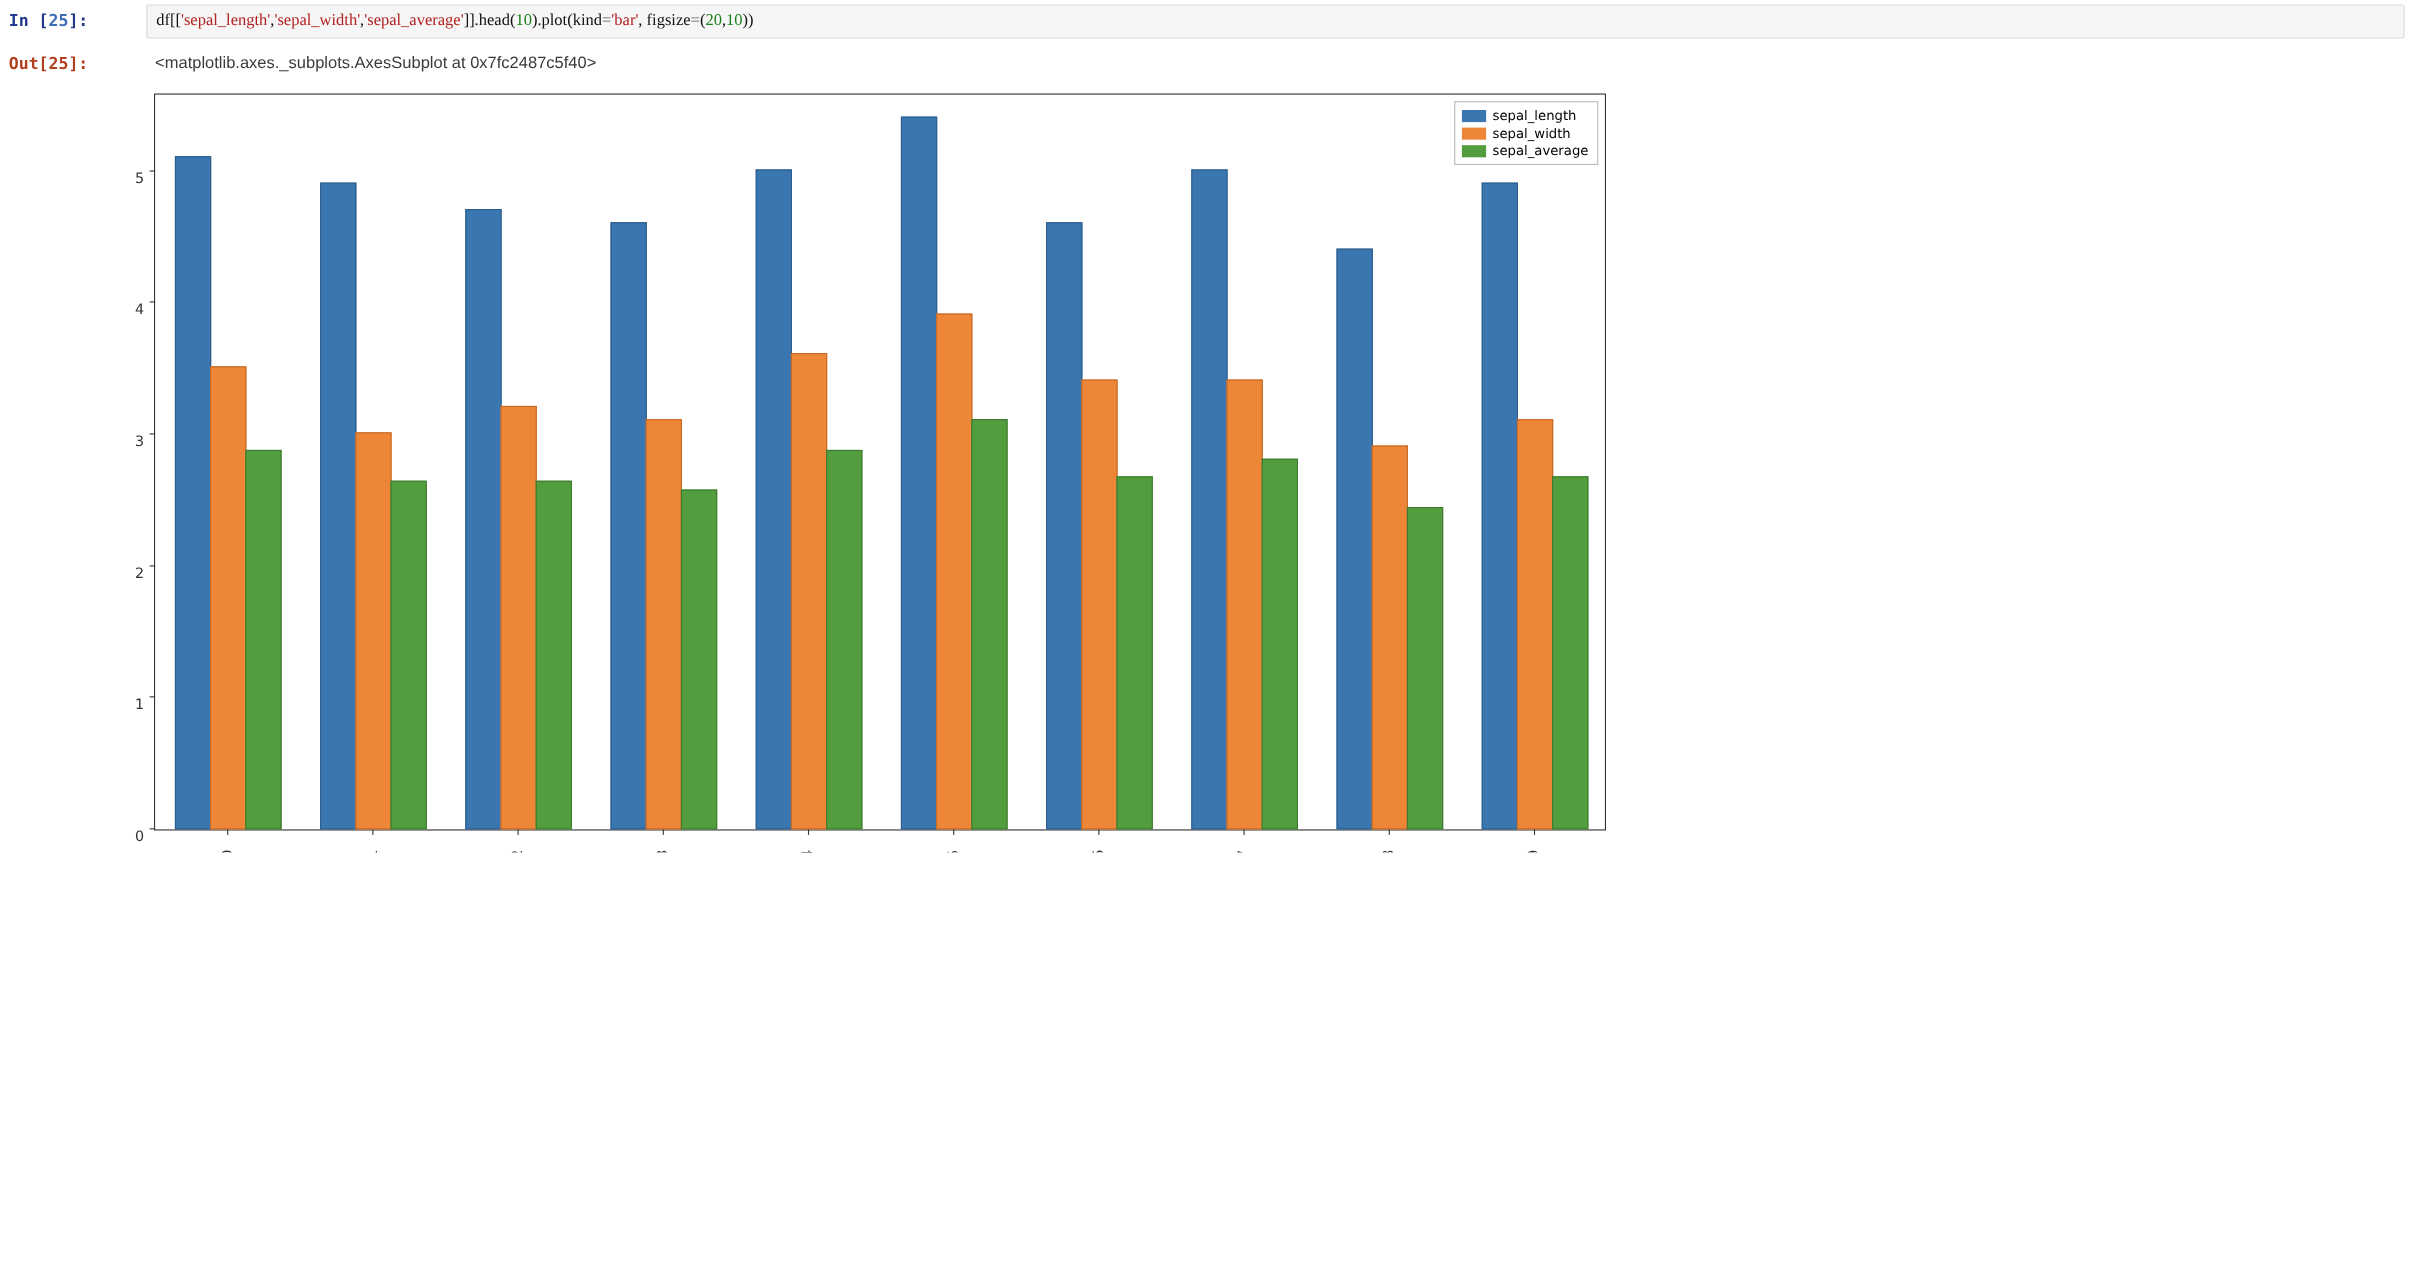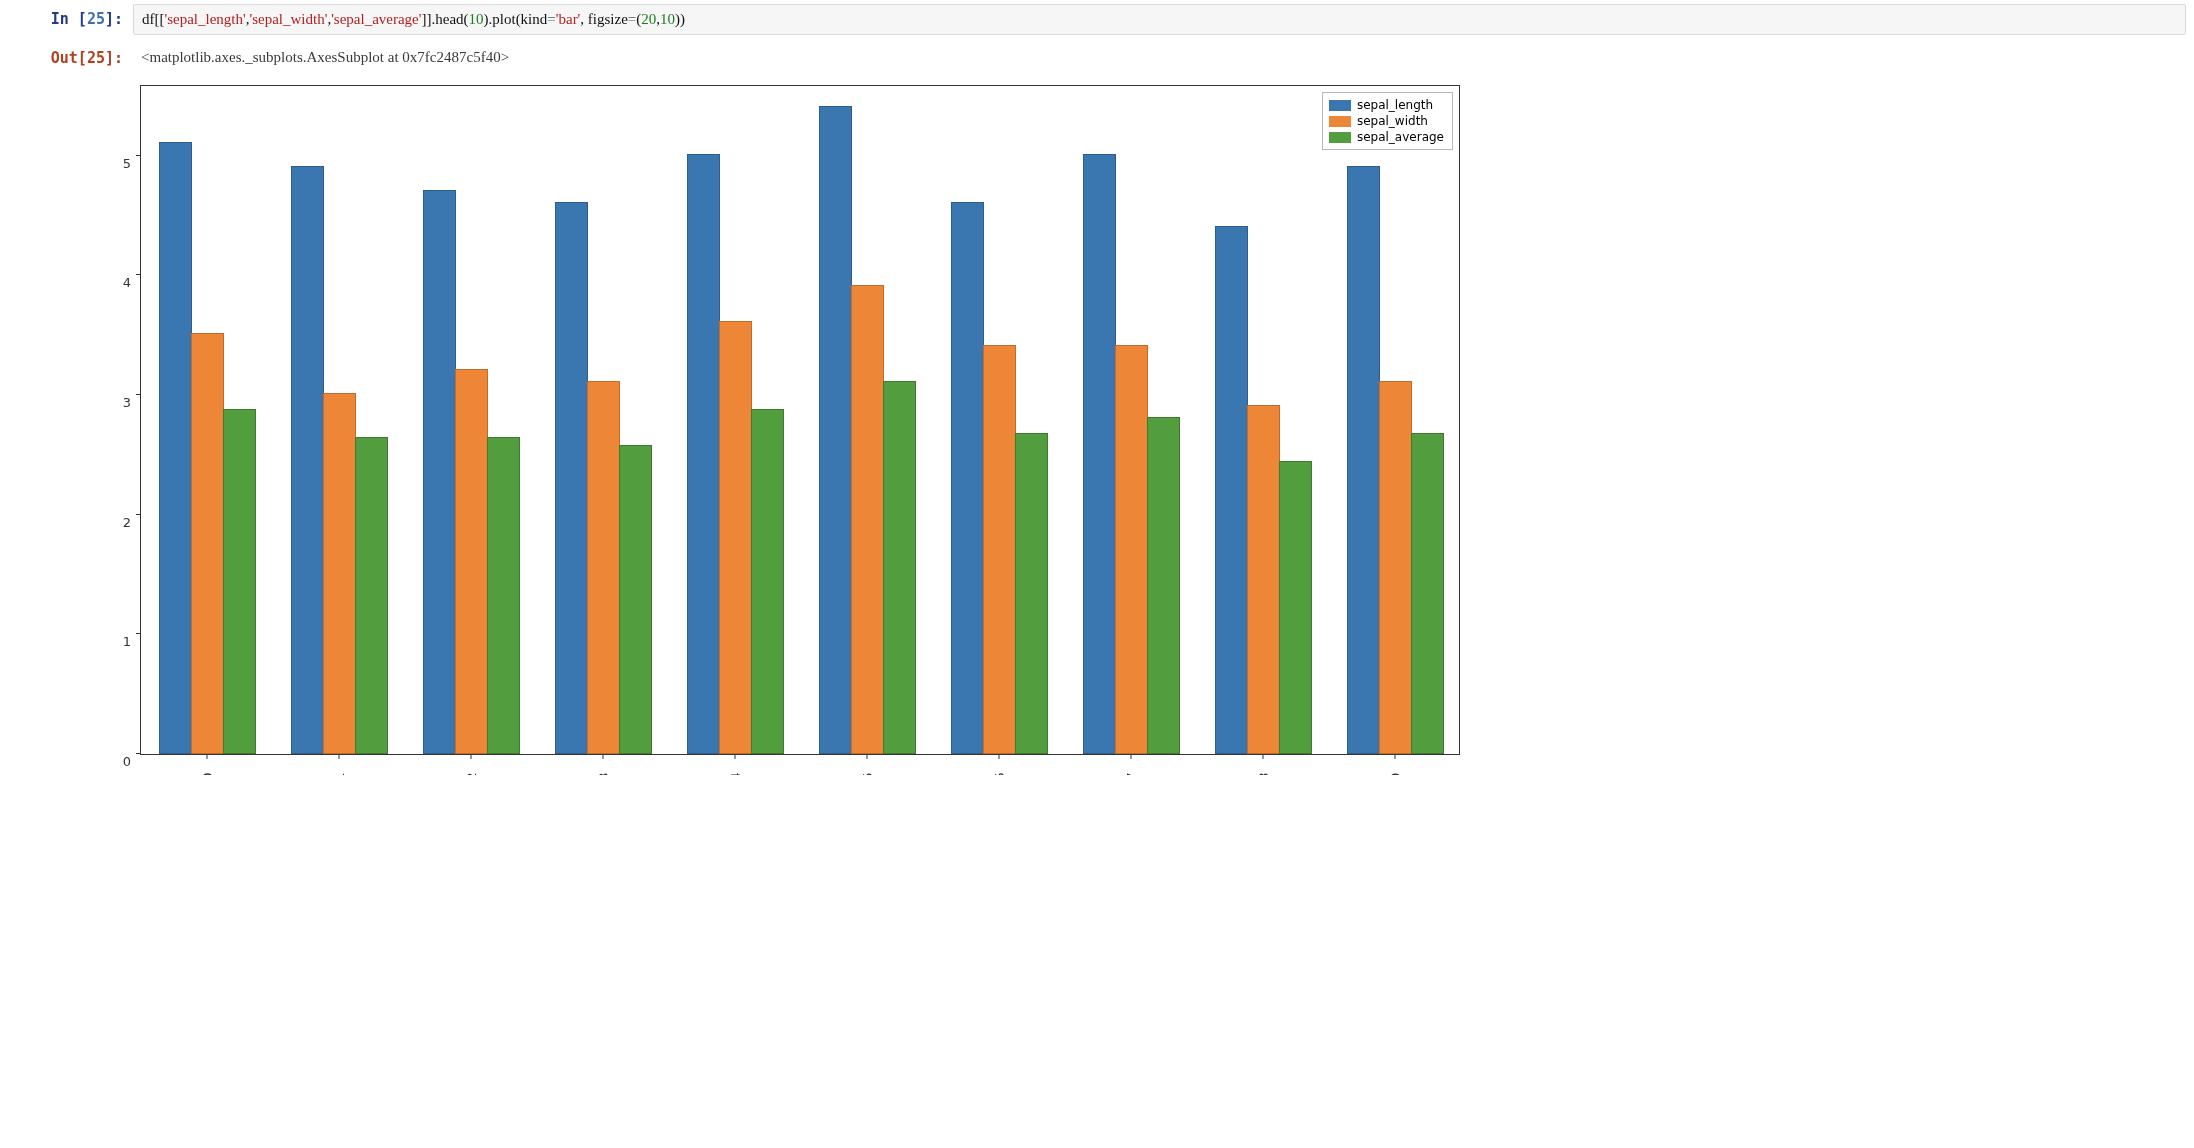--- a/index.html
+++ b/index.html
@@ -11,21 +11,21 @@
     color: #000;
   }
   .cell {
     display: flex;
     align-items: flex-start;
     padding: 4px 8px;
   }
   .prompt {
     width: 115px;
     min-width: 115px;
-    text-align: right;
+    text-align: left;
     padding: 6px 10px 6px 0;
     font-family: "DejaVu Sans Mono", Menlo, Consolas, monospace;
     white-space: pre;
   }
   .in-prompt  { color: #233a8c; font-weight: bold; }
   .out-prompt { color: #b23f1e; font-weight: bold; }
   .bracket-num { color: #3e6db7; font-weight: bold; }
   .out-bracket-num { color: #b23f1e; font-weight: bold; }
 
   .code-area {
@@ -39,21 +39,21 @@
     overflow-x: auto;
   }
   .tok-plain  { color: #111; }
   .tok-str    { color: #b21f1f; }
   .tok-num    { color: #1a7f1a; }
   .tok-op     { color: #5a5a5a; }
 
   .output-text {
     flex: 1;
     padding: 6px 8px;
-    font-family: Liberation Serif, serif;
+    font-family: Liberation Sans, sans-serif;
     color: #3a3a3a;
     white-space: pre;
   }
 
   
   .chart-wrap {
     padding: 8px 8px 20px 140px;
   }
   .chart {
     position: relative;

